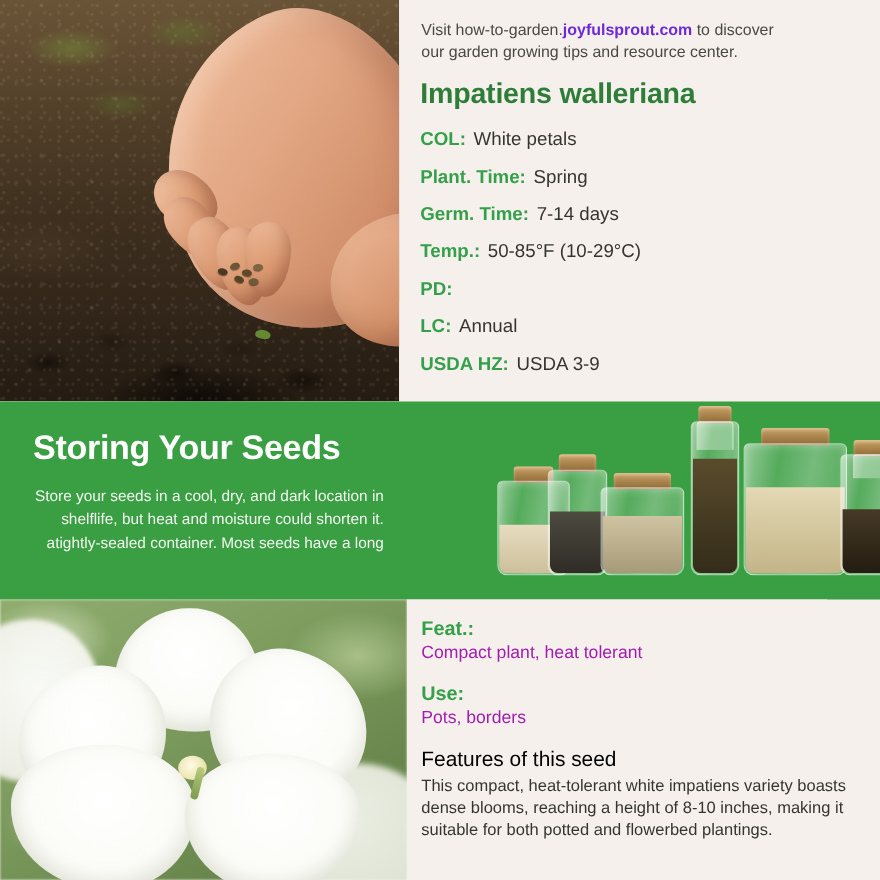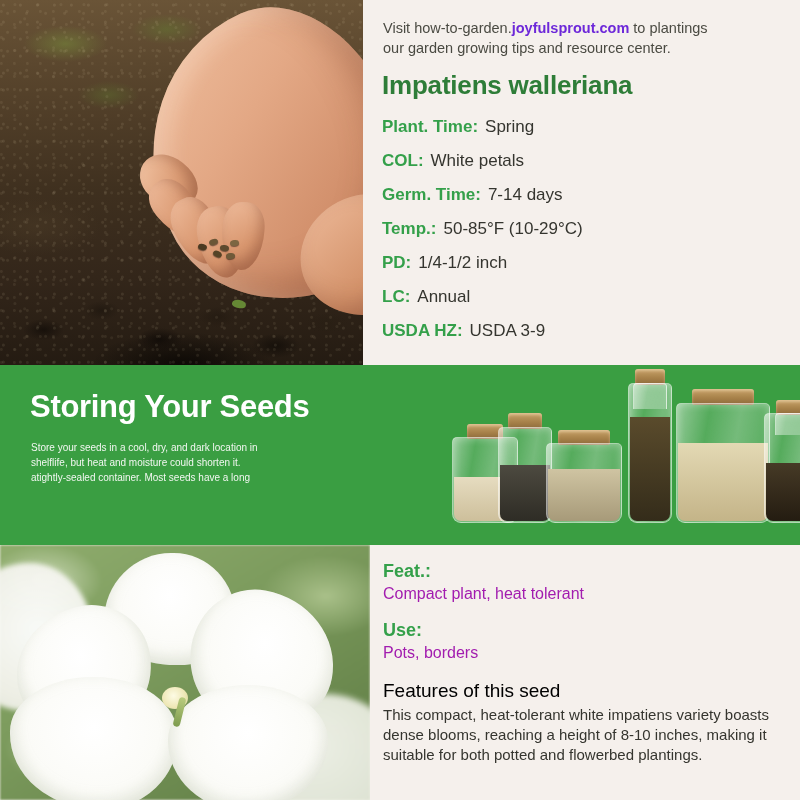--- a/index.html
+++ b/index.html
@@ -127,21 +127,21 @@
   }
   .spec-value { font-size:17px; color:#35352f; white-space:nowrap; }
 
   
   .store-title {
     position:absolute; left:30px; top:24px;
     font-size:31px; font-weight:700; color:#fff; letter-spacing:-.3px;
   }
   .store-body {
     position:absolute; left:31px; top:75px; width:318px;
-    font-size:10px; line-height:1.52; color:#f2f7f1;
+    font-size:14px; line-height:1.52; color:#f2f7f1;text-align:right;
   }
   .store-body div { white-space:nowrap; }
 
   
   .jars { position:absolute; left:452px; top:0; width:348px; height:180px; }
   .jar { position:absolute; bottom:22px; }
   .jar .glass {
     position:absolute; inset:0;
     background:linear-gradient(100deg, rgba(255,255,255,.46) 0%, rgba(255,255,255,.14) 30%,
                rgba(255,255,255,.30) 58%, rgba(255,255,255,.10) 100%);
@@ -259,51 +259,50 @@
         <i></i>
         <i></i>
         <i></i>
         <i></i>
     </div>
   </div>
 
   <div class="specs-panel">
 
     <div class="visit-line">
-      <span>Visit how-to-garden.</span><span class="link">joyfulsprout.com</span><span> to plantings</span>
+      <span>Visit how-to-garden.</span><span class="link">joyfulsprout.com</span><span> to discover</span>
       <div>our garden growing tips and resource center.</div>
     </div>
 
     <div class="botanical-name">Impatiens walleriana</div>
 
     <div class="spec-list">
+
+      <div class="spec-row">
+        <span class="spec-label">COL:</span>
+        <span class="spec-value">White petals</span>
+      </div>
 
       <div class="spec-row">
         <span class="spec-label">Plant. Time:</span>
         <span class="spec-value">Spring</span>
       </div>
 
       <div class="spec-row">
-        <span class="spec-label">COL:</span>
-        <span class="spec-value">White petals</span>
-      </div>
-
-      <div class="spec-row">
         <span class="spec-label">Germ. Time:</span>
         <span class="spec-value">7-14 days</span>
       </div>
 
       <div class="spec-row">
         <span class="spec-label">Temp.:</span>
         <span class="spec-value">50-85°F (10-29°C)</span>
       </div>
 
       <div class="spec-row">
         <span class="spec-label">PD:</span>
-        <span class="spec-value">1/4-1/2 inch</span>
       </div>
 
       <div class="spec-row">
         <span class="spec-label">LC:</span>
         <span class="spec-value">Annual</span>
       </div>
 
       <div class="spec-row">
         <span class="spec-label">USDA HZ:</span>
         <span class="spec-value">USDA 3-9</span>

